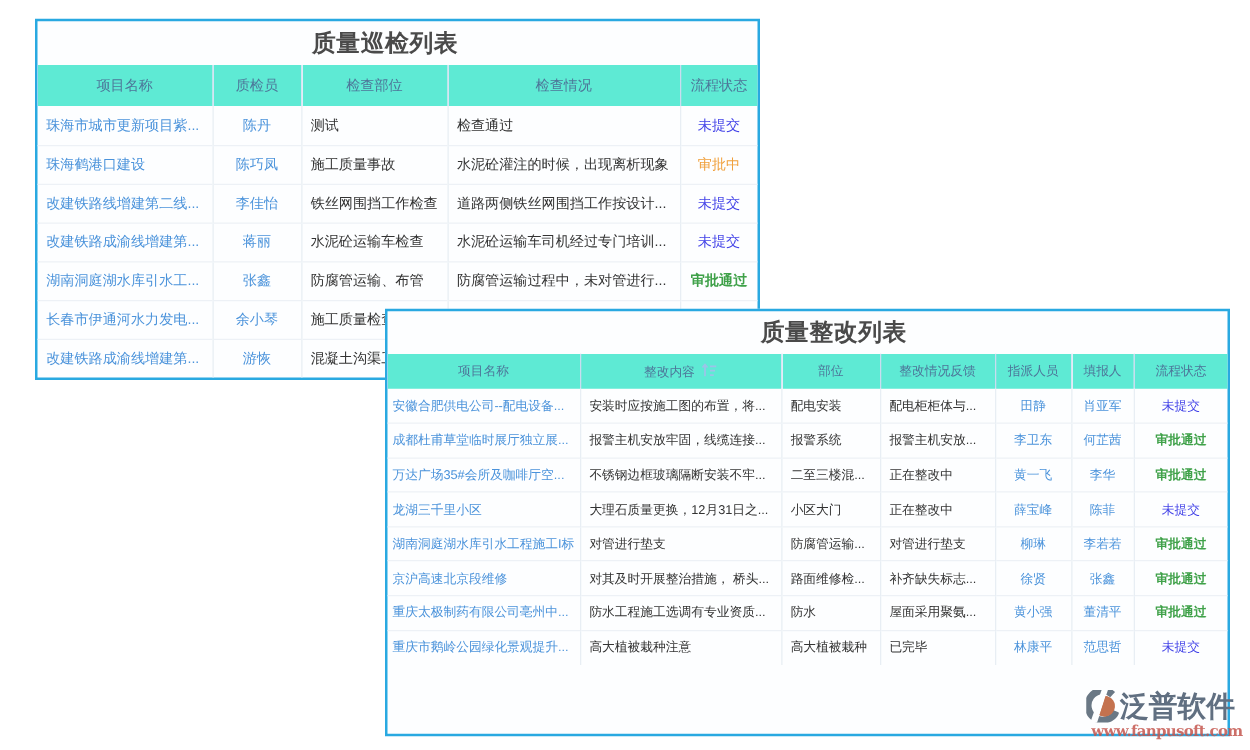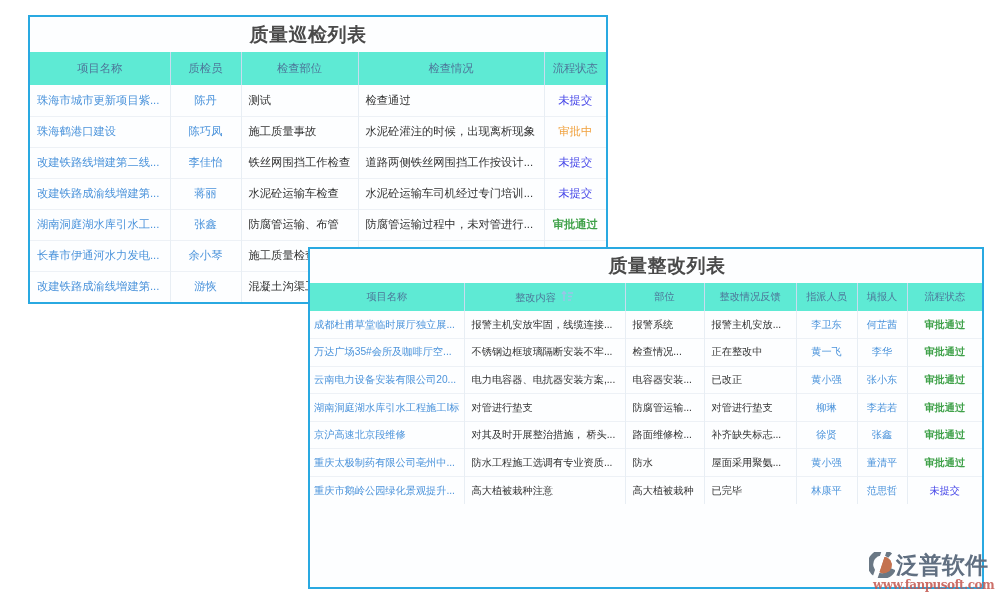--- a/index.html
+++ b/index.html
@@ -156,45 +156,54 @@
               </svg></th>
             <th><span>部位</span></th>
             <th><span>整改情况反馈</span></th>
             <th><span>指派人员</span></th>
             <th><span>填报人</span></th>
             <th><span>流程状态</span></th>
           </tr>
         </thead>
       <tbody id="rectify-body">
           <tr>
+            <td class="c-link">安徽合肥供电公司--配电设备...</td>
+            <td>安装时应按施工图的布置，将...</td>
+            <td>配电安装</td>
+            <td>配电柜柜体与...</td>
+            <td class="c-link c-center">田静</td>
+            <td class="c-link c-center">肖亚军</td>
+            <td class="c-status st-pending">未提交</td>
+          </tr>
+          <tr>
             <td class="c-link">成都杜甫草堂临时展厅独立展...</td>
             <td>报警主机安放牢固，线缆连接...</td>
             <td>报警系统</td>
             <td>报警主机安放...</td>
             <td class="c-link c-center">李卫东</td>
             <td class="c-link c-center">何芷茜</td>
             <td class="c-status st-approved">审批通过</td>
           </tr>
           <tr>
             <td class="c-link">万达广场35#会所及咖啡厅空...</td>
             <td>不锈钢边框玻璃隔断安装不牢...</td>
-            <td>检查情况...</td>
+            <td>二至三楼混...</td>
             <td>正在整改中</td>
             <td class="c-link c-center">黄一飞</td>
             <td class="c-link c-center">李华</td>
             <td class="c-status st-approved">审批通过</td>
           </tr>
           <tr>
-            <td class="c-link">云南电力设备安装有限公司20...</td>
-            <td>电力电容器、电抗器安装方案,...</td>
-            <td>电容器安装...</td>
-            <td>已改正</td>
-            <td class="c-link c-center">黄小强</td>
-            <td class="c-link c-center">张小东</td>
-            <td class="c-status st-approved">审批通过</td>
+            <td class="c-link">龙湖三千里小区</td>
+            <td>大理石质量更换，12月31日之...</td>
+            <td>小区大门</td>
+            <td>正在整改中</td>
+            <td class="c-link c-center">薛宝峰</td>
+            <td class="c-link c-center">陈菲</td>
+            <td class="c-status st-pending">未提交</td>
           </tr>
           <tr>
             <td class="c-link">湖南洞庭湖水库引水工程施工I标</td>
             <td>对管进行垫支</td>
             <td>防腐管运输...</td>
             <td>对管进行垫支</td>
             <td class="c-link c-center">柳琳</td>
             <td class="c-link c-center">李若若</td>
             <td class="c-status st-approved">审批通过</td>
           </tr>

